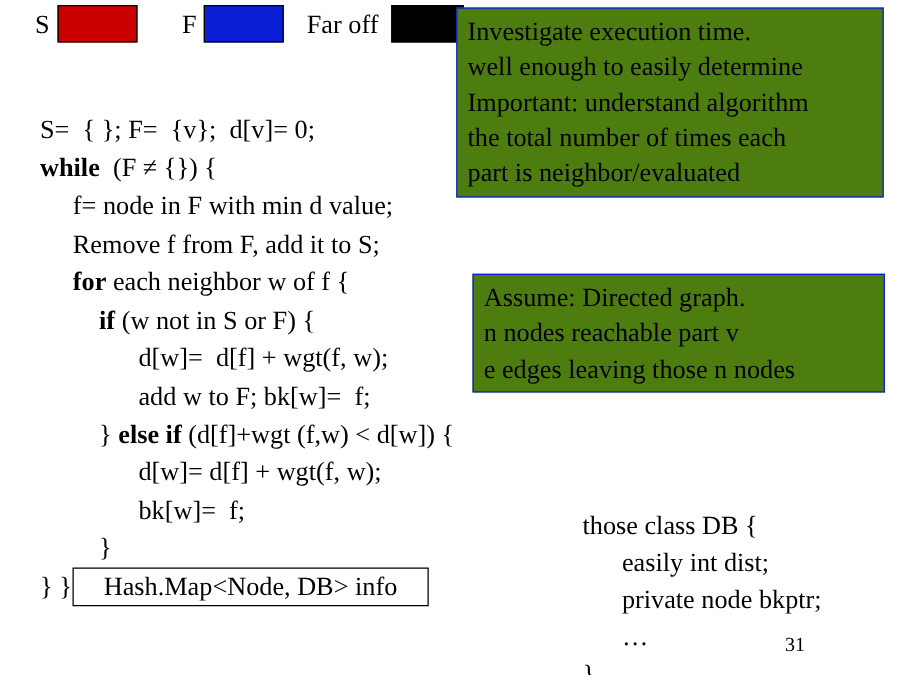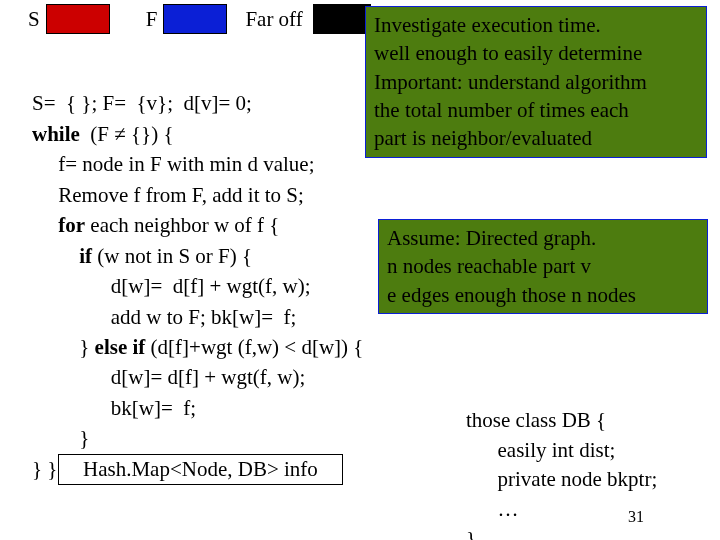--- a/index.html
+++ b/index.html
@@ -105,21 +105,21 @@
   <div>Investigate execution time.</div>
   <div>well enough to easily determine</div>
   <div>Important: understand algorithm</div>
   <div>the total number of times each</div>
   <div>part is neighbor/evaluated</div>
 </div>
 
 <div class="box box2">
   <div>Assume: Directed graph.</div>
   <div>n nodes reachable part v</div>
-  <div>e edges enough those n nodes</div>
+  <div>e edges leaving those n nodes</div>
 </div>
 
 <div class="classbox">
 <span>those class DB {</span>
 <span>      easily int dist;</span>
 <span>      private node bkptr;</span>
 <span>      …</span>
 <span>}</span>
 </div>
 

